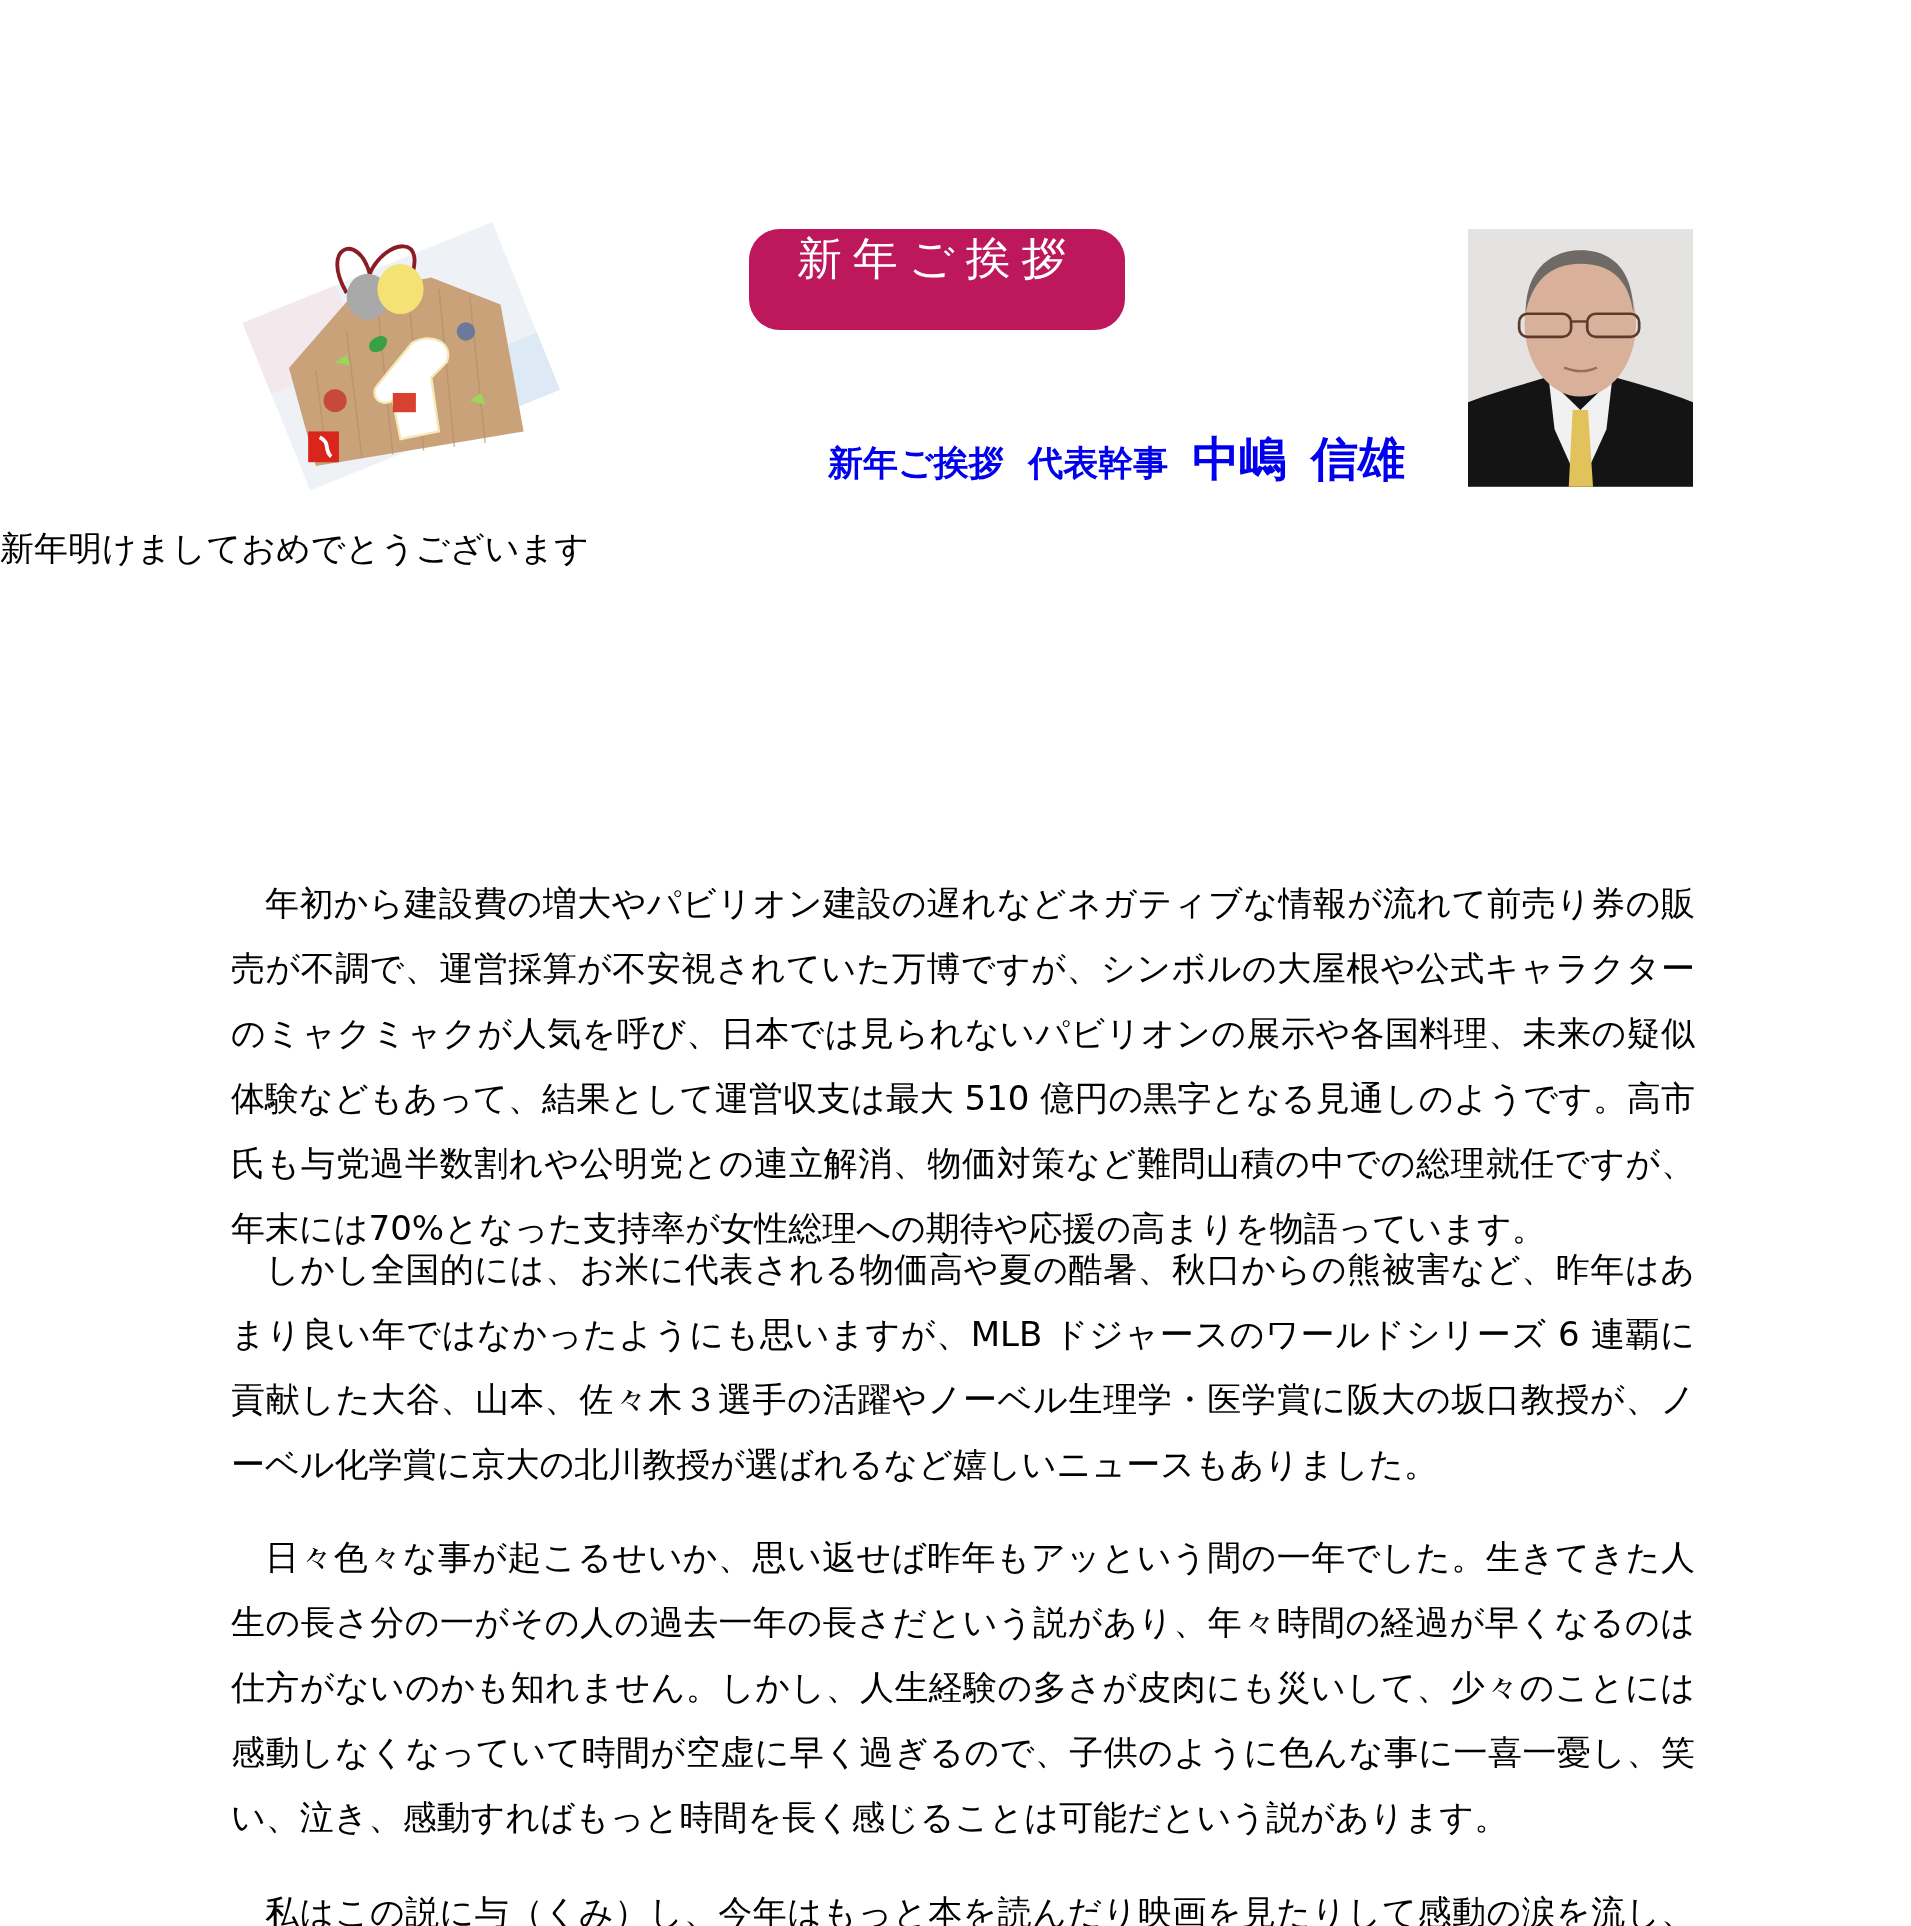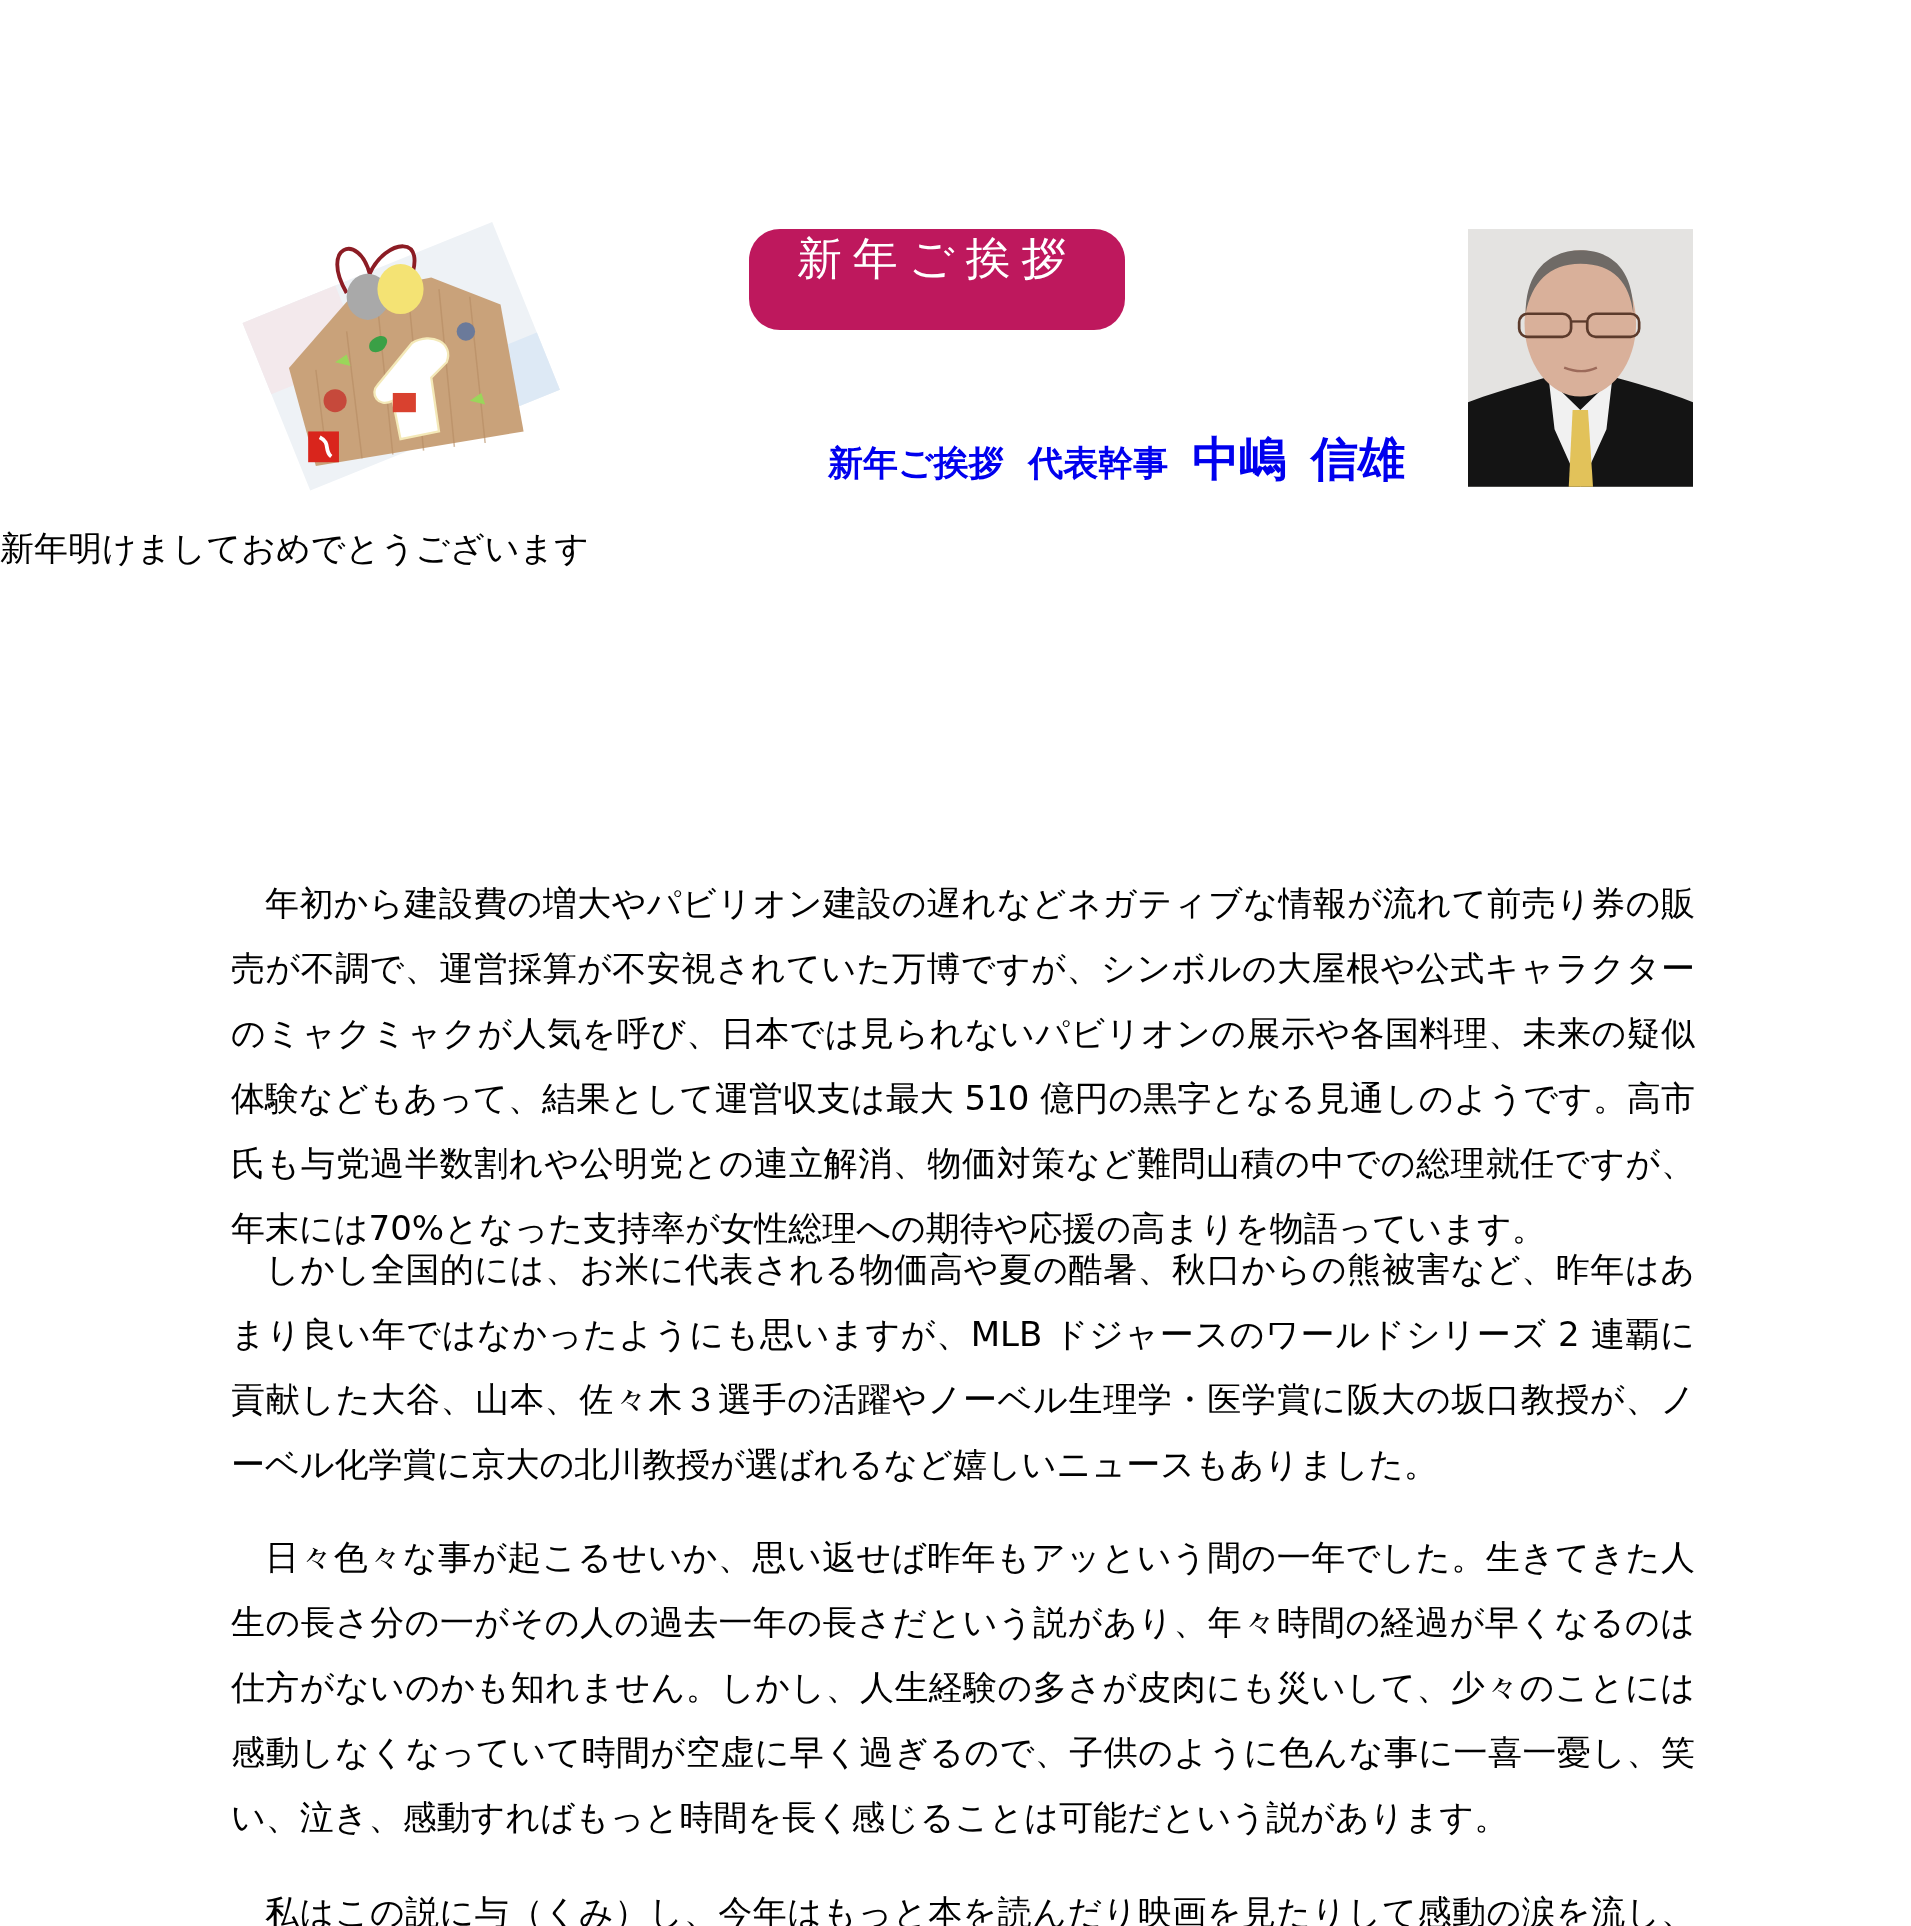--- a/index.html
+++ b/index.html
@@ -78,21 +78,21 @@
 </div>
 
 <div id="greet" class="abs">新年明けましておめでとうございます</div>
 
 <div id="p1" class="abs body-text">
 </div>
 <div id="p2" class="abs body-text">
   <p>年初から建設費の増大やパビリオン建設の遅れなどネガティブな情報が流れて前売り券の販売が不調で、運営採算が不安視されていた万博ですが、シンボルの大屋根や公式キャラクターのミャクミャクが人気を呼び、日本では見られないパビリオンの展示や各国料理、未来の疑似体験などもあって、結果として運営収支は最大 510 億円の黒字となる見通しのようです。高市氏も与党過半数割れや公明党との連立解消、物価対策など難問山積の中での総理就任ですが、年末には70%となった支持率が女性総理への期待や応援の高まりを物語っています。</p>
 </div>
 <div id="p3" class="abs body-text">
-  <p>しかし全国的には、お米に代表される物価高や夏の酷暑、秋口からの熊被害など、昨年はあまり良い年ではなかったようにも思いますが、MLB ドジャースのワールドシリーズ 2 連覇に貢献した大谷、山本、佐々木３選手の活躍やノーベル生理学・医学賞に阪大の坂口教授が、ノーベル化学賞に京大の北川教授が選ばれるなど嬉しいニュースもありました。</p>
+  <p>しかし全国的には、お米に代表される物価高や夏の酷暑、秋口からの熊被害など、昨年はあまり良い年ではなかったようにも思いますが、MLB ドジャースのワールドシリーズ 6 連覇に貢献した大谷、山本、佐々木３選手の活躍やノーベル生理学・医学賞に阪大の坂口教授が、ノーベル化学賞に京大の北川教授が選ばれるなど嬉しいニュースもありました。</p>
 </div>
 <div id="p4" class="abs body-text">
   <p>日々色々な事が起こるせいか、思い返せば昨年もアッという間の一年でした。生きてきた人生の長さ分の一がその人の過去一年の長さだという説があり、年々時間の経過が早くなるのは仕方がないのかも知れません。しかし、人生経験の多さが皮肉にも災いして、少々のことには感動しなくなっていて時間が空虚に早く過ぎるので、子供のように色んな事に一喜一憂し、笑い、泣き、感動すればもっと時間を長く感じることは可能だという説があります。</p>
 </div>
 <div id="p5" class="abs body-text">
   <p>私はこの説に与（くみ）し、今年はもっと本を読んだり映画を見たりして感動の涙を流し、コメディーを見たり落語や漫才を聞いて大いに笑うよう心掛けようと思います。</p>
 </div>
 
 
 </body></html>

